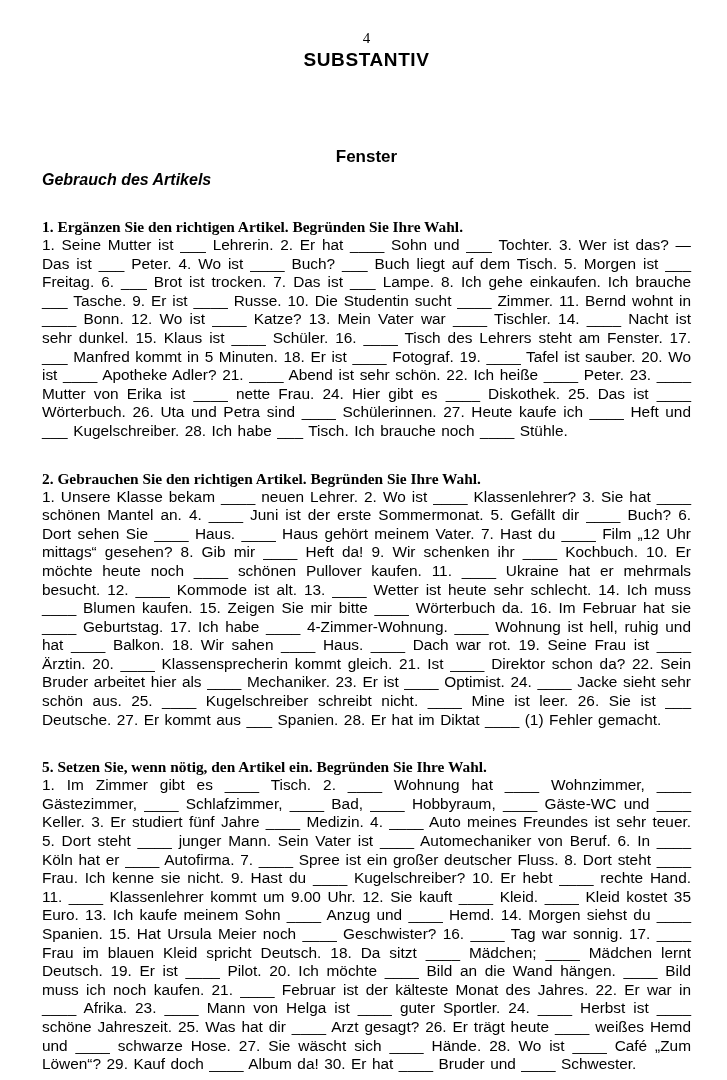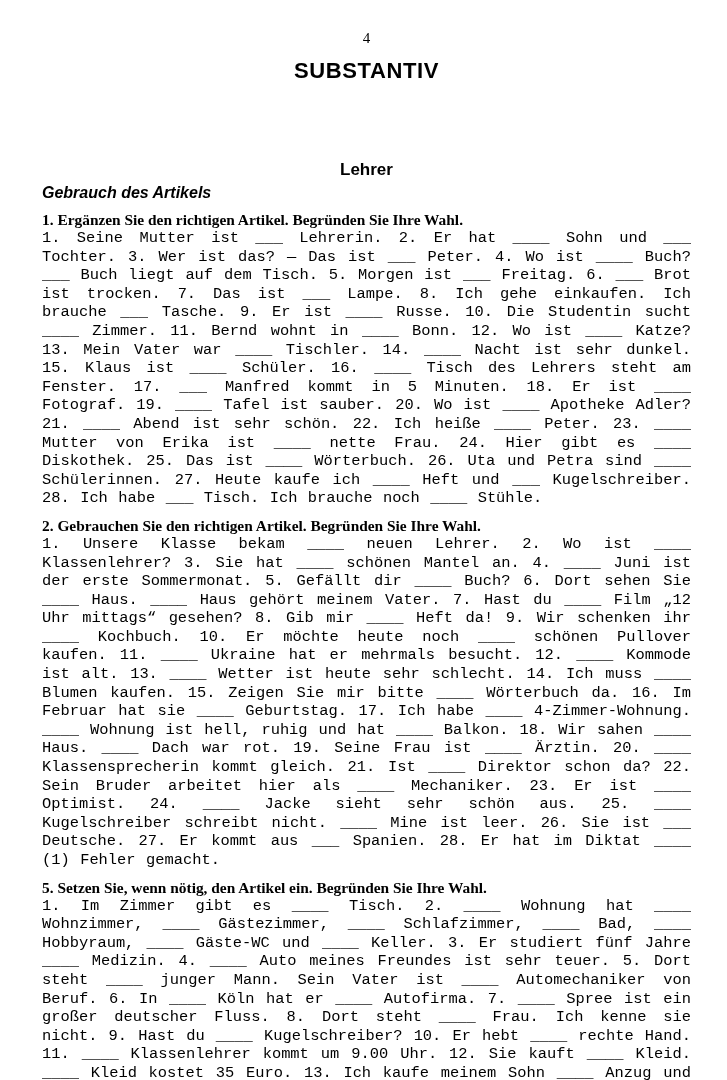--- a/index.html
+++ b/index.html
@@ -21,69 +21,69 @@
   .page-number {
     text-align: center;
     font-size: 15px;
     line-height: 16px;
     font-family: "Liberation Serif", serif;
   }
   .doc-title {
     text-align: center;
     font-family: "Liberation Sans", sans-serif;
     font-weight: bold;
-    font-size: 22px;
+    font-size: 19px;
     letter-spacing: 0.6px;
-    margin-top: 12px;
+    margin-top: 3px;
   }
   .section-title {
     text-align: center;
     font-family: "Liberation Sans", sans-serif;
     font-weight: bold;
     font-size: 17px;
     margin-top: 76px;
   }
   .subsection-title {
     text-align: left;
     font-family: "Liberation Sans", sans-serif;
     font-weight: bold;
     font-style: italic;
     font-size: 16px;
     margin-top: 4px;
   }
   .exercise {
-    margin-top: 8px;
+    margin-top: 28px;
   }
   .exercise:first-of-type {
     margin-top: 7px;
   }
   .exercise-title {
     font-family: "Liberation Serif", serif;
     font-weight: bold;
     font-size: 15.4px;
     line-height: 19px;
   }
   .exercise-text {
-    font-family: Liberation Mono, monospace;
+    font-family: Liberation Sans, sans-serif;
     font-size: 15.4px;
     line-height: 18.6px;
     text-align: justify;
     word-spacing: 1.2px;
   }
 </style>
 </head>
 <body>
 
 <div class="page">
 
   <div class="page-number">4</div>
 
   <div class="doc-title">SUBSTANTIV</div>
 
-  <div class="section-title">Lehrer</div>
+  <div class="section-title">Fenster</div>
 
   <div class="subsection-title">Gebrauch des Artikels</div>
 
   <div class="exercise">
     <div class="exercise-title">1. Ergänzen Sie den richtigen Artikel. Begründen Sie Ihre Wahl.</div>
     <div class="exercise-text">1. Seine Mutter ist ___ Lehrerin. 2. Er hat ____ Sohn und ___ Tochter. 3. Wer ist das? — Das ist ___ Peter. 4. Wo ist ____ Buch? ___ Buch liegt auf dem Tisch. 5. Morgen ist ___ Freitag. 6. ___ Brot ist trocken. 7. Das ist ___ Lampe. 8. Ich gehe einkaufen. Ich brauche ___ Tasche. 9. Er ist ____ Russe. 10. Die Studentin sucht ____ Zimmer. 11. Bernd wohnt in ____ Bonn. 12. Wo ist ____ Katze? 13. Mein Vater war ____ Tischler. 14. ____ Nacht ist sehr dunkel. 15. Klaus ist ____ Schüler. 16. ____ Tisch des Lehrers steht am Fenster. 17. ___ Manfred kommt in 5 Minuten. 18. Er ist ____ Fotograf. 19. ____ Tafel ist sauber. 20. Wo ist ____ Apotheke Adler? 21. ____ Abend ist sehr schön. 22. Ich heiße ____ Peter. 23. ____ Mutter von Erika ist ____ nette Frau. 24. Hier gibt es ____ Diskothek. 25. Das ist ____ Wörterbuch. 26. Uta und Petra sind ____ Schülerinnen. 27. Heute kaufe ich ____ Heft und ___ Kugelschreiber. 28. Ich habe ___ Tisch. Ich brauche noch ____ Stühle.</div>
   </div>
 
   <div class="exercise">
     <div class="exercise-title">2. Gebrauchen Sie den richtigen Artikel. Begründen Sie Ihre Wahl.</div>

